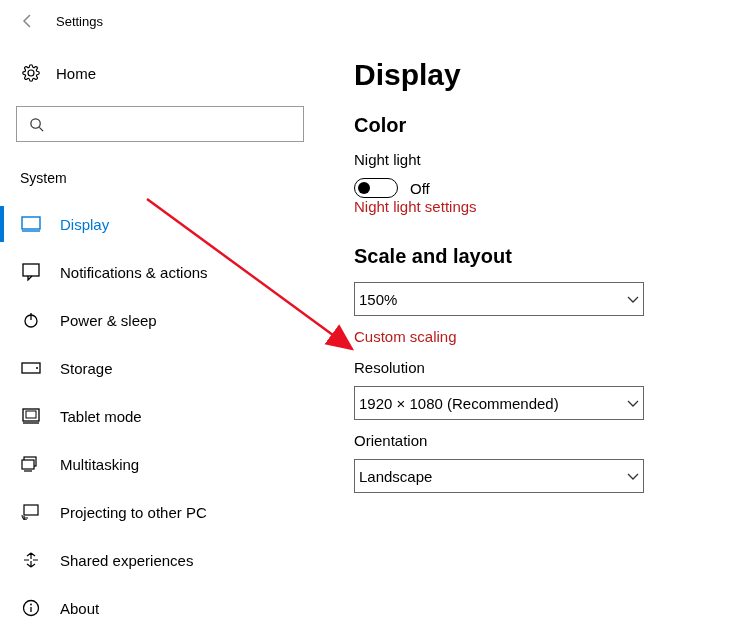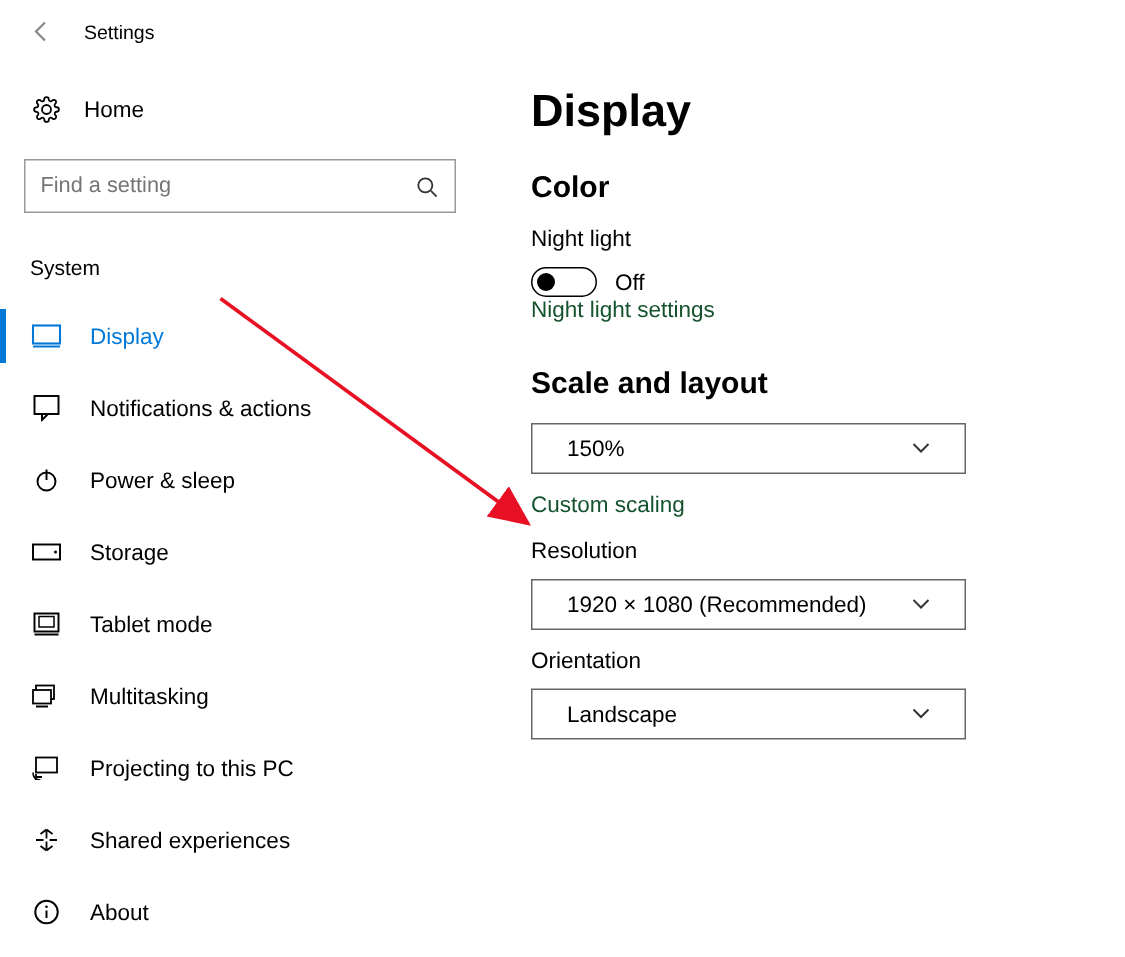--- a/index.html
+++ b/index.html
@@ -24,22 +24,22 @@
   .nav-item.active::before { content:""; position:absolute; left:0; top:6px; bottom:6px; width:4px; background:#0078D7; }
   .main { flex:1; padding: 16px 28px 0 34px; overflow:hidden; }
   .page-title { font-size:30px; font-weight:600; margin-bottom:22px; }
   .sect-h { font-size:20px; font-weight:600; margin: 0 0 14px 0; }
   .sect-h.mt { margin-top:26px; }
   .label-text { font-size:15px; margin-bottom:10px; }
   .toggle-row { display:flex; align-items:center; }
   .toggle { width:44px; height:20px; border:1px solid #000; border-radius:10px; position:relative; cursor:pointer; }
   .toggle .knob { position:absolute; left:3px; top:3px; width:12px; height:12px; border-radius:50%; background:#000; }
   .toggle-label { font-size:15px; margin-left:12px; }
-  .link { color:#14532d; font-size:15px; cursor:pointer; display:inline-block; margin-bottom:4px; }
-  .select { border:1px solid #666; width:290px; height:34px; display:flex; align-items:center; justify-content:space-between; padding:0 23px; cursor:pointer; margin-bottom:12px; }
+  .link { color:#b91c1c; font-size:15px; cursor:pointer; display:inline-block; margin-bottom:4px; }
+  .select { border:1px solid #666; width:290px; height:34px; display:flex; align-items:center; justify-content:space-between; padding:0 4px; cursor:pointer; margin-bottom:12px; }
   .select .val { font-size:15px; }
   .chev { }
   .gap-sm { height:10px; }
   
   .arrow-svg { position:absolute; left:139px; top:191px; pointer-events:none; }
 </style>
 </head>
 <body>
 
 <div class="header">
@@ -57,21 +57,20 @@
       <span class="ic">
         <svg width="18" height="18" viewBox="0 0 24 24">
             <path fill="none" stroke="#000" stroke-width="1.6" d="M12 8a4 4 0 100 8 4 4 0 000-8zM19.4 15a1.7 1.7 0 00.3 1.8l.1.1a2 2 0 11-2.8 2.8l-.1-.1a1.7 1.7 0 00-1.8-.3 1.7 1.7 0 00-1 1.5V21a2 2 0 11-4 0v-.1a1.7 1.7 0 00-1.1-1.5 1.7 1.7 0 00-1.8.3l-.1.1a2 2 0 11-2.8-2.8l.1-.1a1.7 1.7 0 00.3-1.8 1.7 1.7 0 00-1.5-1H3a2 2 0 110-4h.1A1.7 1.7 0 004.6 9a1.7 1.7 0 00-.3-1.8l-.1-.1A2 2 0 117 4.3l.1.1a1.7 1.7 0 001.8.3H9a1.7 1.7 0 001-1.5V3a2 2 0 114 0v.1a1.7 1.7 0 001 1.5 1.7 1.7 0 001.8-.3l.1-.1a2 2 0 112.8 2.8l-.1.1a1.7 1.7 0 00-.3 1.8V9a1.7 1.7 0 001.5 1H21a2 2 0 110 4h-.1a1.7 1.7 0 00-1.5 1z"></path>
           </svg>
       </span>
       <span class="lbl">Home</span>
     </div>
 
     <div class="search-wrap">
       <div class="search-box">
-        <input placeholder="Find a setting" style="">
         <span class="search-ic">
           <svg width="15" height="15" viewBox="0 0 16 16">
               <circle cx="7" cy="7" r="5" stroke="#333" stroke-width="1.3" fill="none"></circle>
               <line x1="11" y1="11" x2="15" y2="15" stroke="#333" stroke-width="1.3"></line>
             </svg>
         </span>
       </div>
     </div>
 
     <div class="section-label">System</div>
@@ -133,21 +132,21 @@
       <span class="lbl">Multitasking</span>
     </div>
     <div class="nav-item">
       <span class="ic">
           <svg width="20" height="16" viewBox="0 0 20 16">
             <rect x="3" y="1" width="14" height="10" stroke="#000" stroke-width="1.2" fill="none"></rect>
             <path d="M3 14 L7 14 M3 12 L3 16" stroke="#000" stroke-width="1.2" fill="none"></path>
             <path d="M1 11 Q1 16 6 16" stroke="#000" stroke-width="1" fill="none"></path>
           </svg>
         </span>
-      <span class="lbl">Projecting to this PC</span>
+      <span class="lbl">Projecting to other PC</span>
     </div>
     <div class="nav-item">
       <span class="ic">
           <svg width="18" height="18" viewBox="0 0 18 18">
             <path d="M9 2 L9 8 M9 2 L5 5 M9 2 L13 5" stroke="#000" stroke-width="1.2" fill="none"></path>
             <path d="M9 16 L9 10 M9 16 L5 13 M9 16 L13 13" stroke="#000" stroke-width="1.2" fill="none"></path>
             <path d="M2 9 L7 9 M16 9 L11 9" stroke="#000" stroke-width="1.2"></path>
           </svg>
         </span>
       <span class="lbl">Shared experiences</span>

